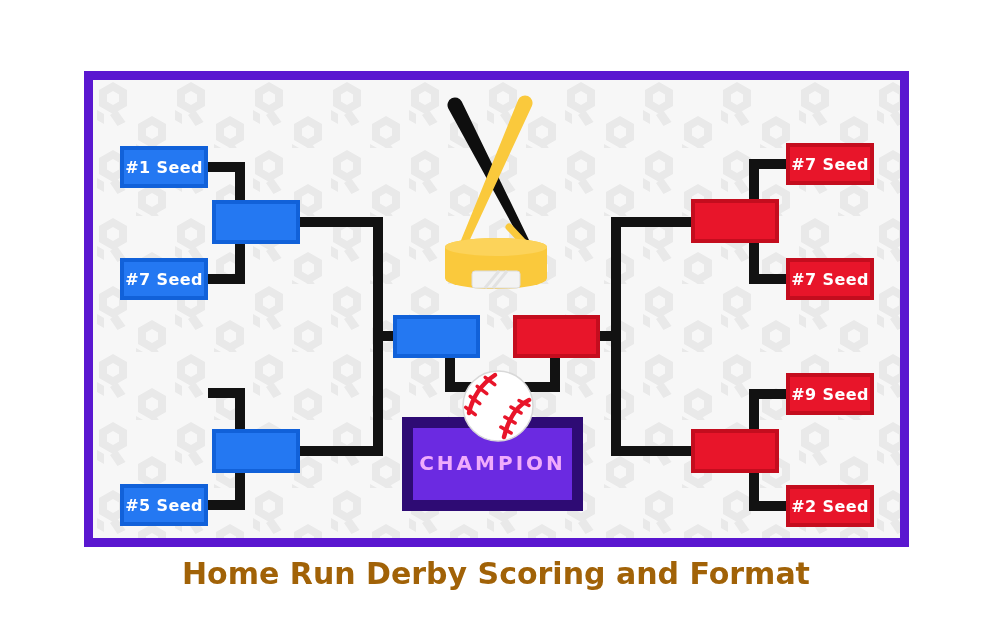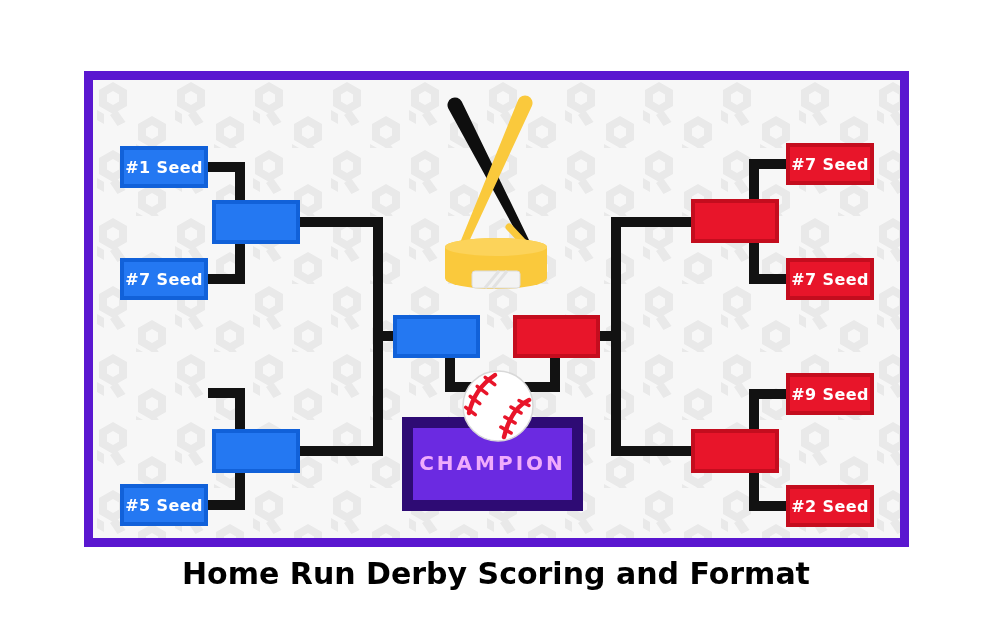--- a/index.html
+++ b/index.html
@@ -29,21 +29,21 @@
   .ball-wrap{position:absolute;z-index:4;}
 
   .champion{position:absolute;left:309px;top:337px;width:181px;height:94px;
     box-sizing:border-box;z-index:3;background:var(--champion-fill,#6b2ae1);
     border:11px solid var(--champion-border,#2e0b74);
     display:flex;align-items:flex-end;justify-content:center;}
   .champion span{color:#f0abfc;font-weight:bold;font-size:20px;letter-spacing:3px;
     padding-bottom:25px;}
 
   .caption{position:absolute;left:0;top:556px;width:992px;text-align:center;
-    color:#000000;font-size:30px;font-weight:bold;letter-spacing:0px;}
+    color:#a16207;font-size:30px;font-weight:bold;letter-spacing:0px;}
 </style>
 </head>
 <body>
 
 <div class="stage">
 
   <div class="board">
     <div class="board-inner">
 
       <svg class="pattern-svg" width="807" height="458">

